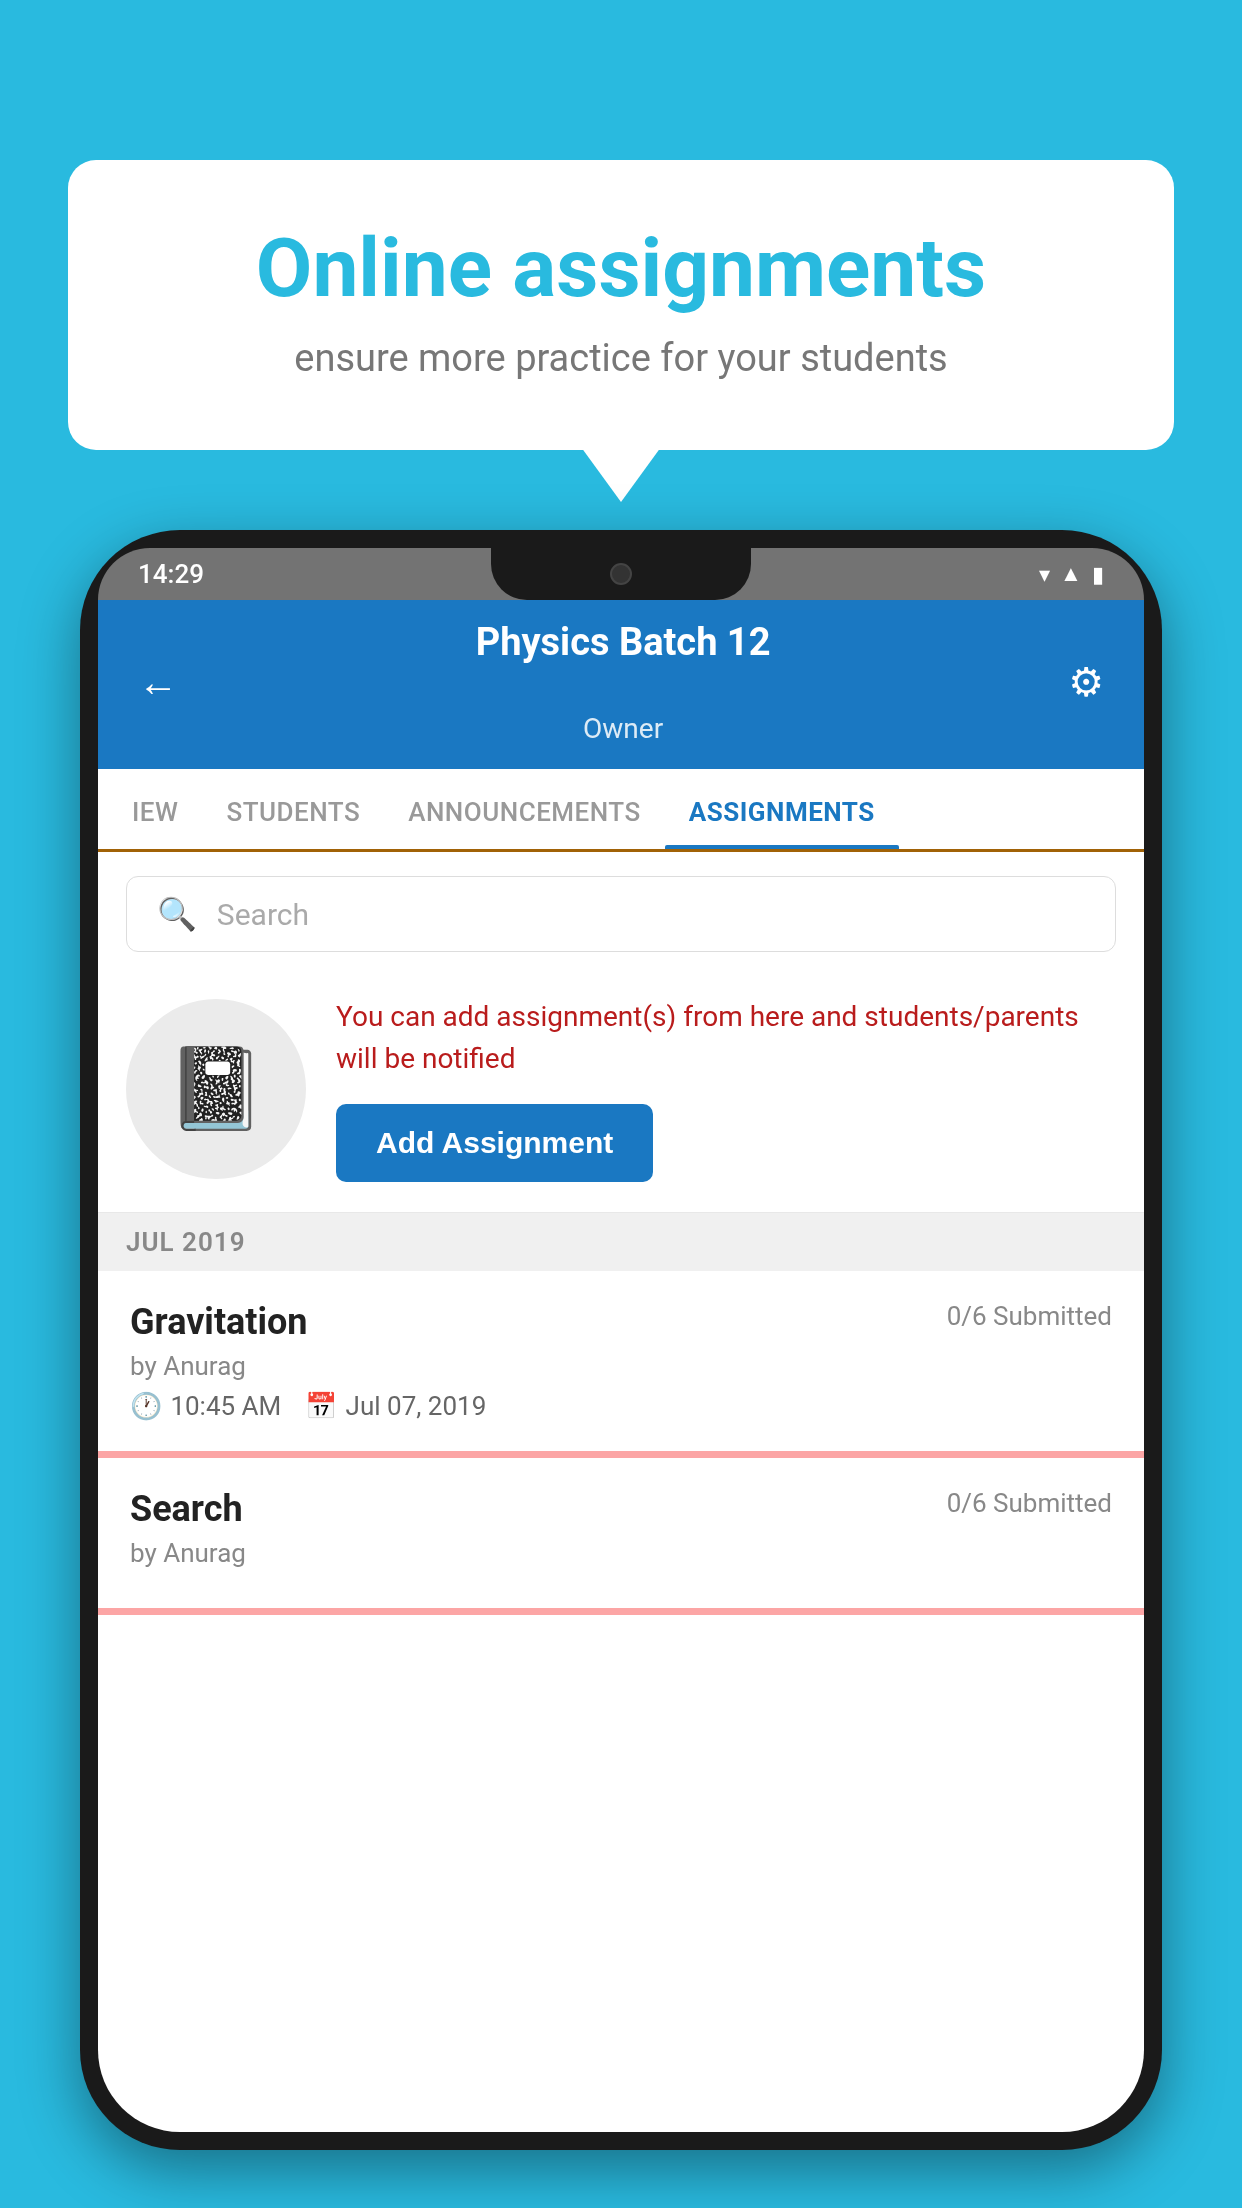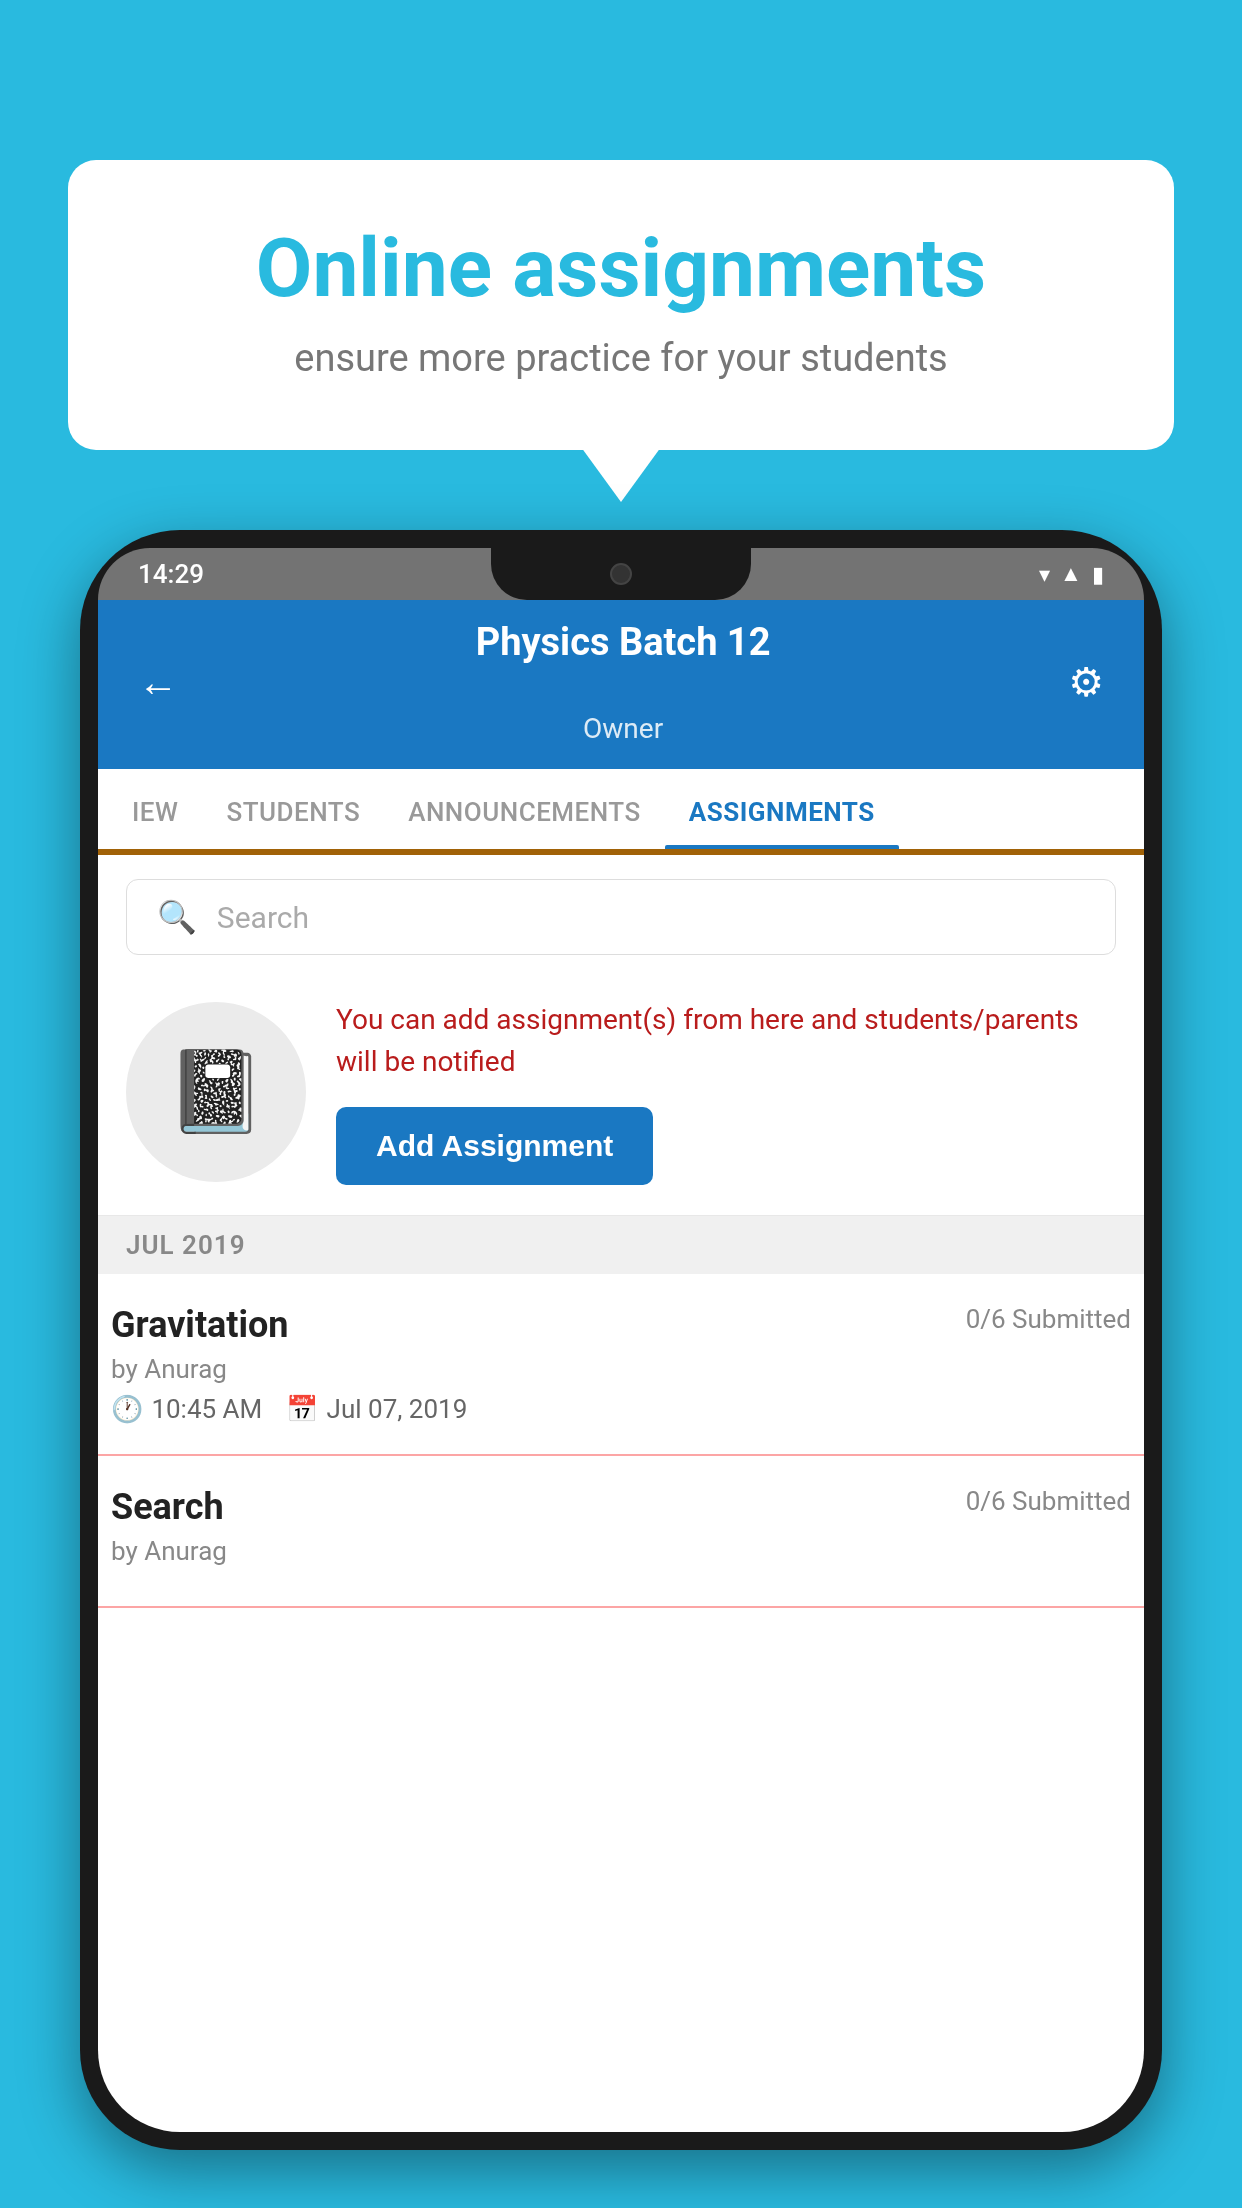--- a/index.html
+++ b/index.html
@@ -175,21 +175,21 @@
 
     .header-gear {
       color: white;
       font-size: 40px;
     }
 
     
     .tabs-bar {
       display: flex;
       background: white;
-      border-bottom: 6px solid #a16207;
+      border-bottom: 3px solid #a16207;
       padding: 0 10px;
     }
 
     .tab-item {
       padding: 28px 24px 22px;
       font-size: 26px;
       color: #999;
       font-weight: 500;
       letter-spacing: 0.5px;
       cursor: pointer;
@@ -285,22 +285,22 @@
       background: #f0f0f0;
       padding: 14px 28px;
       font-size: 26px;
       color: #888;
       font-weight: 600;
       letter-spacing: 1px;
     }
 
     
     .assignment-item {
-      padding: 30px 13px;
-      border-bottom: 2px solid #fca5a5;
+      padding: 30px 32px;
+      border-bottom: 7px solid #fca5a5;
       background: white;
     }
 
     .assignment-row1 {
       display: flex;
       justify-content: space-between;
       align-items: flex-start;
       margin-bottom: 8px;
     }
 

